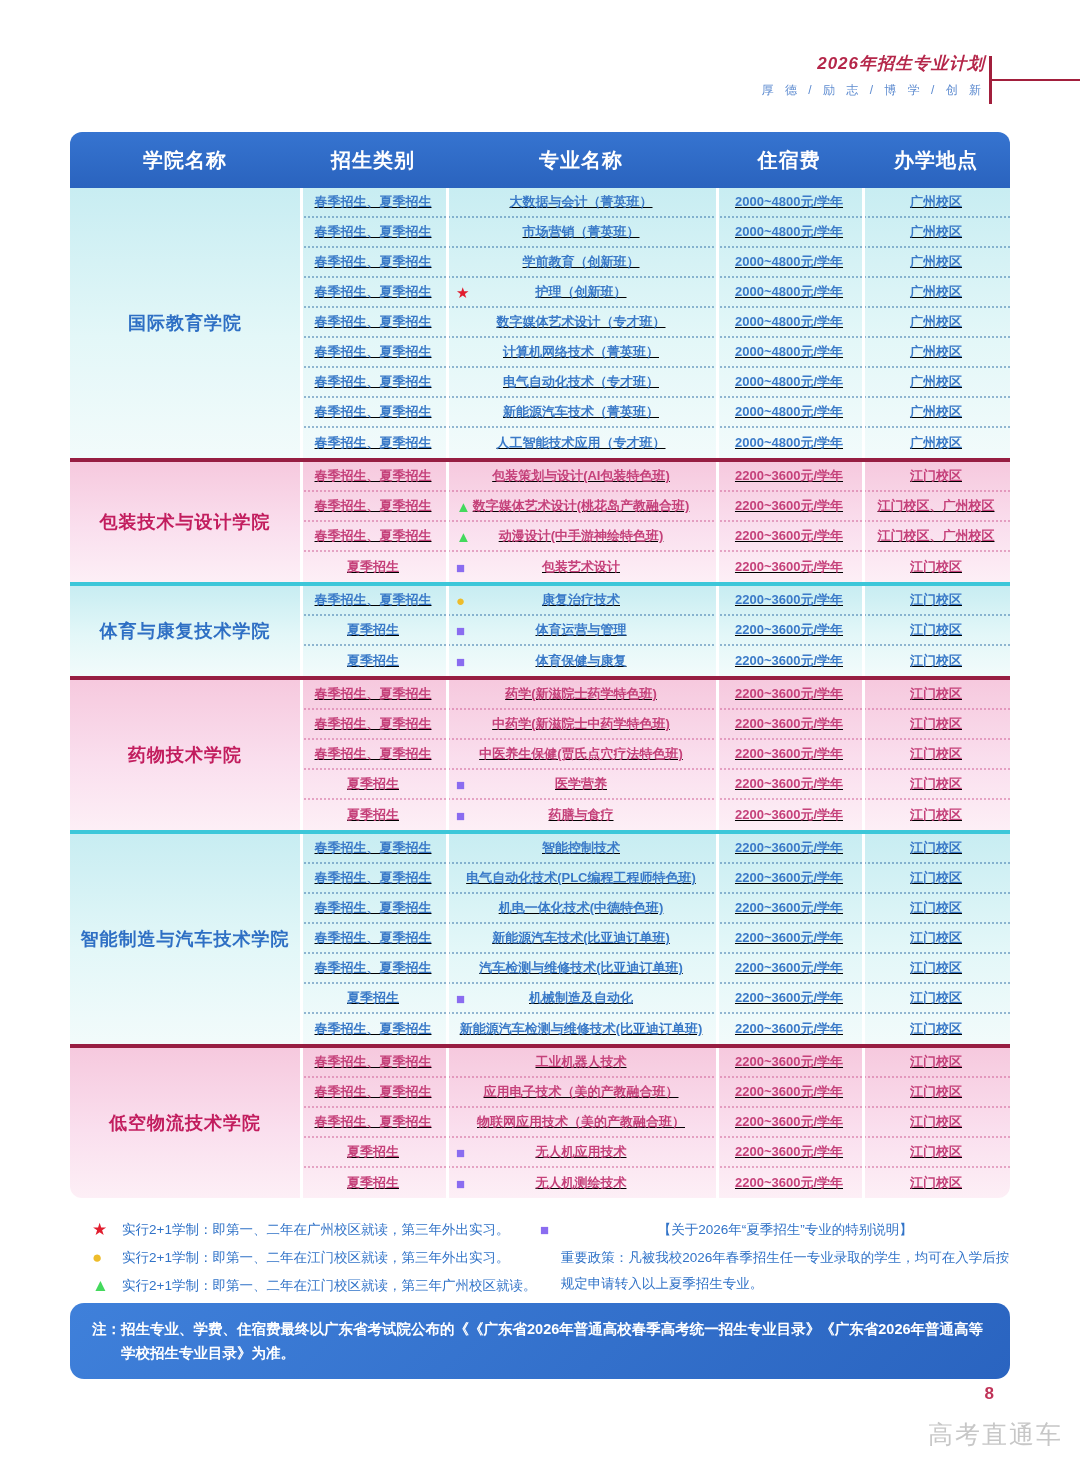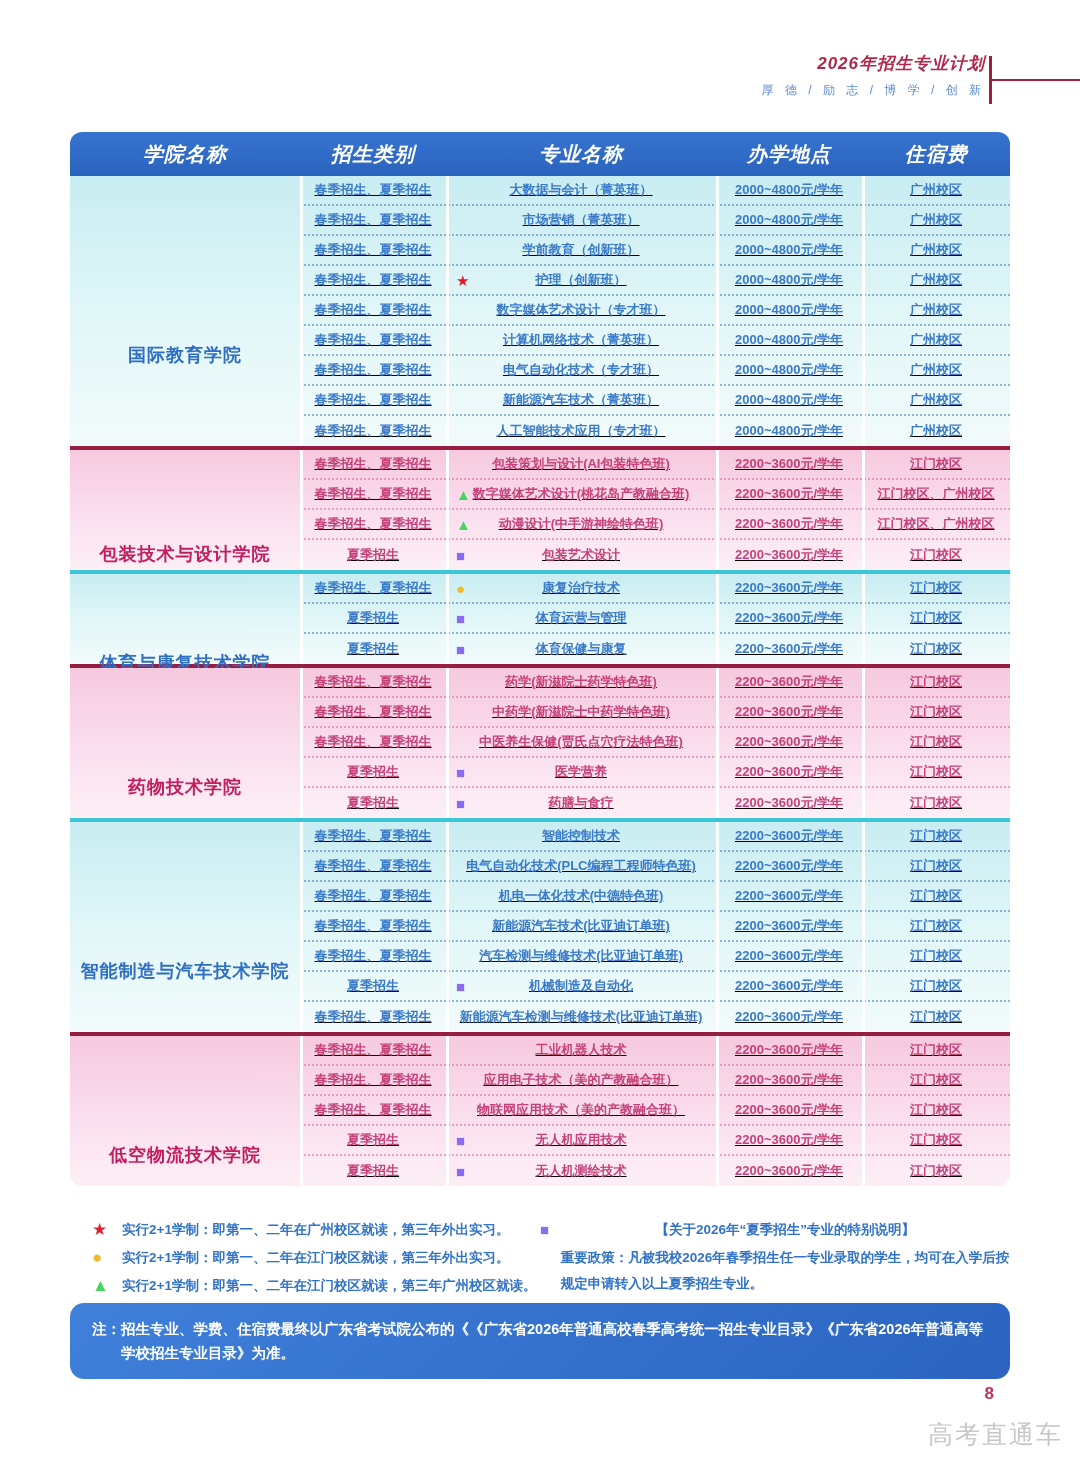--- a/index.html
+++ b/index.html
@@ -12,32 +12,32 @@
   .masthead { position:absolute; top:52px; right:95px; text-align:right; }
   .masthead .title { font-size:17px; font-weight:bold; color:#b5274a; letter-spacing:1px;font-style:italic; }
   .masthead .motto { margin-top:7px; font-size:12px; color:#5d8bd0; letter-spacing:4px; }
   .mast-vbar { position:absolute; top:56px; right:88px; width:3px; height:48px; background:#a21f3c; }
   .mast-hline { position:absolute; top:79px; right:0; width:88px; height:2px; background:#a21f3c; }
 
   
   .table { position:absolute; left:70px; top:132px; width:940px; border-radius:12px; overflow:hidden; }
   .thead {
     display:grid; grid-template-columns:230px 146px 270px 146px 148px;
-    height:44px; background:linear-gradient(180deg,#3674d0,#2a63be);font-style:italic;
+    height:56px; background:linear-gradient(180deg,#3674d0,#2a63be);
   }
   .thead .th { display:flex; align-items:center; justify-content:center;
     color:#ffffff; font-size:20px; font-weight:bold; letter-spacing:1px; }
 
   .section { position:relative; }
   .section.theme-cyan { background:linear-gradient(180deg,#c8edf2 0%,#e3f7f8 55%,#f2fbfb 100%); }
   .section.theme-pink { background:linear-gradient(180deg,#f6c9de 0%,#fadfee 55%,#fdeff6 100%); }
 
   .college { position:absolute; left:0; top:0; width:230px; height:100%;
     display:flex; align-items:center; justify-content:center;
-    font-size:18px; font-weight:bold; letter-spacing:1px; white-space:nowrap;margin-top:44px; }
+    font-size:18px; font-weight:bold; letter-spacing:1px; white-space:nowrap; }
   .theme-cyan .college { color:#2e6fc4; }
   .theme-pink .college { color:#c21d5e; }
 
   .rows { margin-left:230px; }
   .row { display:grid; grid-template-columns:146px 270px 146px 148px; height:30px;text-decoration:underline; }
   .theme-cyan .row { border-bottom:2px dotted rgba(70,125,175,.55); }
   .theme-pink .row { border-bottom:2px dotted rgba(205,95,150,.5); }
   .section .row:last-child { border-bottom:none; }
   .cell { display:flex; align-items:center; justify-content:center;
     font-size:13px; font-weight:bold; white-space:nowrap; position:relative; }
@@ -54,21 +54,21 @@
 
   .divider { height:4px; width:100%; }
   .bar-maroon { background:#971e42; }
   .bar-cyan { background:#3cc7d9; }
 
   
   .legend { position:absolute; left:88px; top:1220px; width:924px; display:flex; }
   .legend-left { width:452px; }
   .legend-item { display:flex; align-items:flex-start; margin-bottom:9px; }
   .legend-item .lsym { width:34px; font-size:17px; line-height:19px; text-align:left; padding-left:4px; }
-  .legend-item .ltext, .legend-right { color:#3173c8; font-size:13.5px; font-weight:bold; line-height:19px; }
+  .legend-item .ltext, .legend-right { color:#3173c8; font-size:13.5px; font-weight:normal; line-height:19px; }
   .legend-right { display:flex; width:470px; }
   .legend-right .lsym { width:30px; font-size:15px; line-height:20px; }
   .legend-right .rtitle { display:block;text-align:center; }
   .legend-right .rbody { display:block; margin-top:6px; line-height:26px; }
 
   
   .note { position:absolute; left:70px; top:1303px; width:940px; min-height:76px;
     background:linear-gradient(135deg,#3f80da,#2a64c0); border-radius:14px;
     padding:14px 22px; display:flex; color:#ffffff; }
   .note .nprefix { font-size:14.5px; font-weight:bold; line-height:24px; white-space:nowrap; }
@@ -87,22 +87,22 @@
   <div class="motto">厚 德 / 励 志 / 博 学 / 创 新</div>
 </div>
 <div class="mast-vbar"></div>
 <div class="mast-hline"></div>
 
 <div class="table">
   <div class="thead">
     <div class="th">学院名称</div>
     <div class="th">招生类别</div>
     <div class="th">专业名称</div>
+    <div class="th">住宿费</div>
     <div class="th">办学地点</div>
-    <div class="th">住宿费</div>
   </div>
   <div id="table-body">
       <div class="section theme-cyan">
         <div class="college">国际教育学院</div>
         <div class="rows">
           <div class="row">
             <div class="cell c-cat">春季招生、夏季招生</div>
             <div class="cell c-major">大数据与会计（菁英班）</div>
             <div class="cell c-fee">2000~4800元/学年</div>
             <div class="cell c-loc">广州校区</div>

